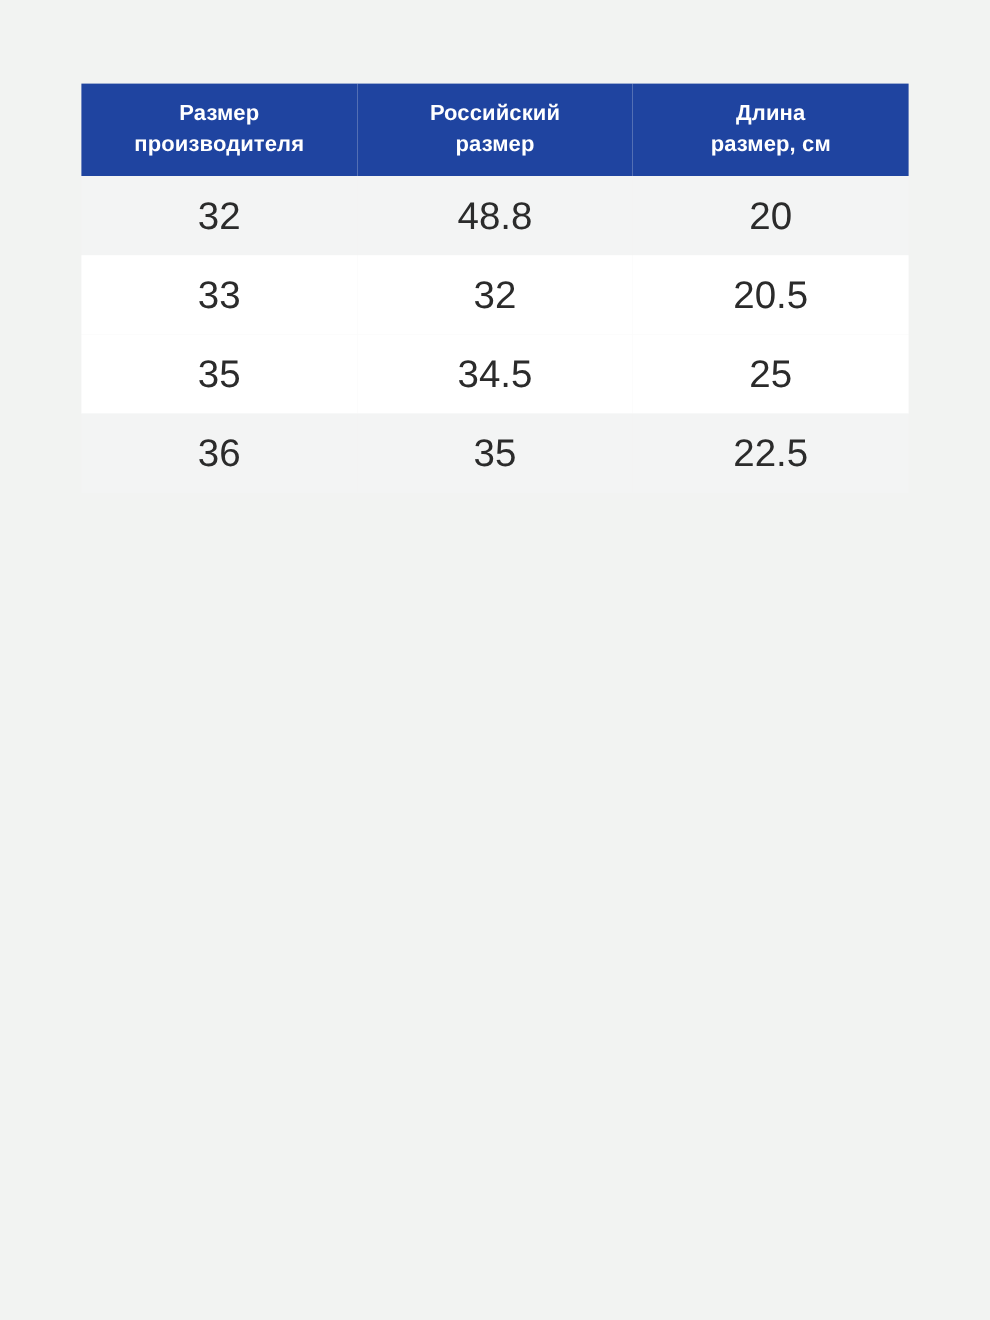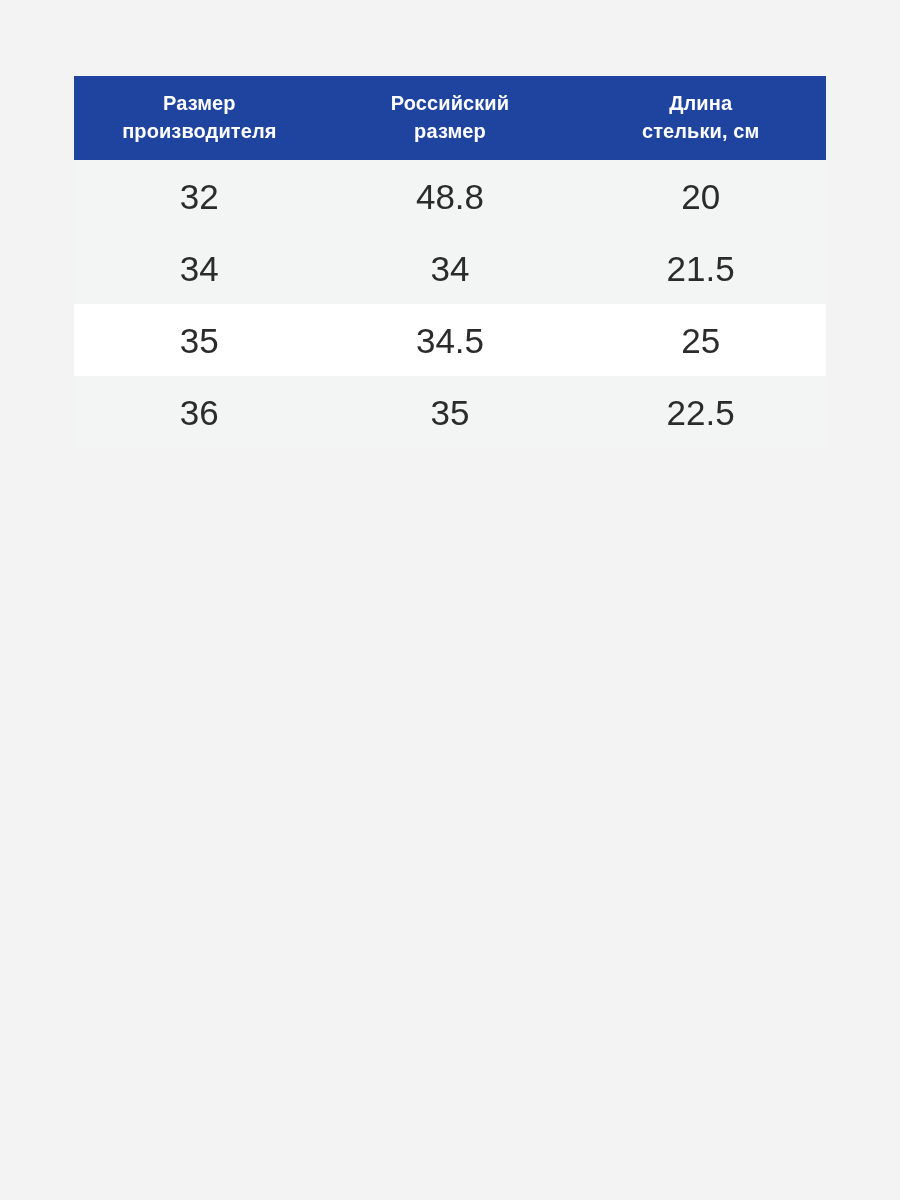--- a/index.html
+++ b/index.html
@@ -101,35 +101,35 @@
           <th>
             <span class="hdr-line">Размер</span>
             <span class="hdr-line">производителя</span>
           </th>
           <th>
             <span class="hdr-line">Российский</span>
             <span class="hdr-line">размер</span>
           </th>
           <th>
             <span class="hdr-line">Длина</span>
-            <span class="hdr-line">стельки, см</span>
+            <span class="hdr-line">размер, см</span>
           </th>
         </tr>
       </thead>
 
       <tbody>
         <tr class="size-row row-odd">
           <td>32</td>
           <td>48.8</td>
           <td>20</td>
         </tr>
-        <tr class="size-row row-odd">
-          <td>34</td>
-          <td>34</td>
-          <td>21.5</td>
+        <tr class="size-row row-even">
+          <td>33</td>
+          <td>32</td>
+          <td>20.5</td>
         </tr>
         <tr class="size-row row-even">
           <td>35</td>
           <td>34.5</td>
           <td>25</td>
         </tr>
         <tr class="size-row row-odd">
           <td>36</td>
           <td>35</td>
           <td>22.5</td>

